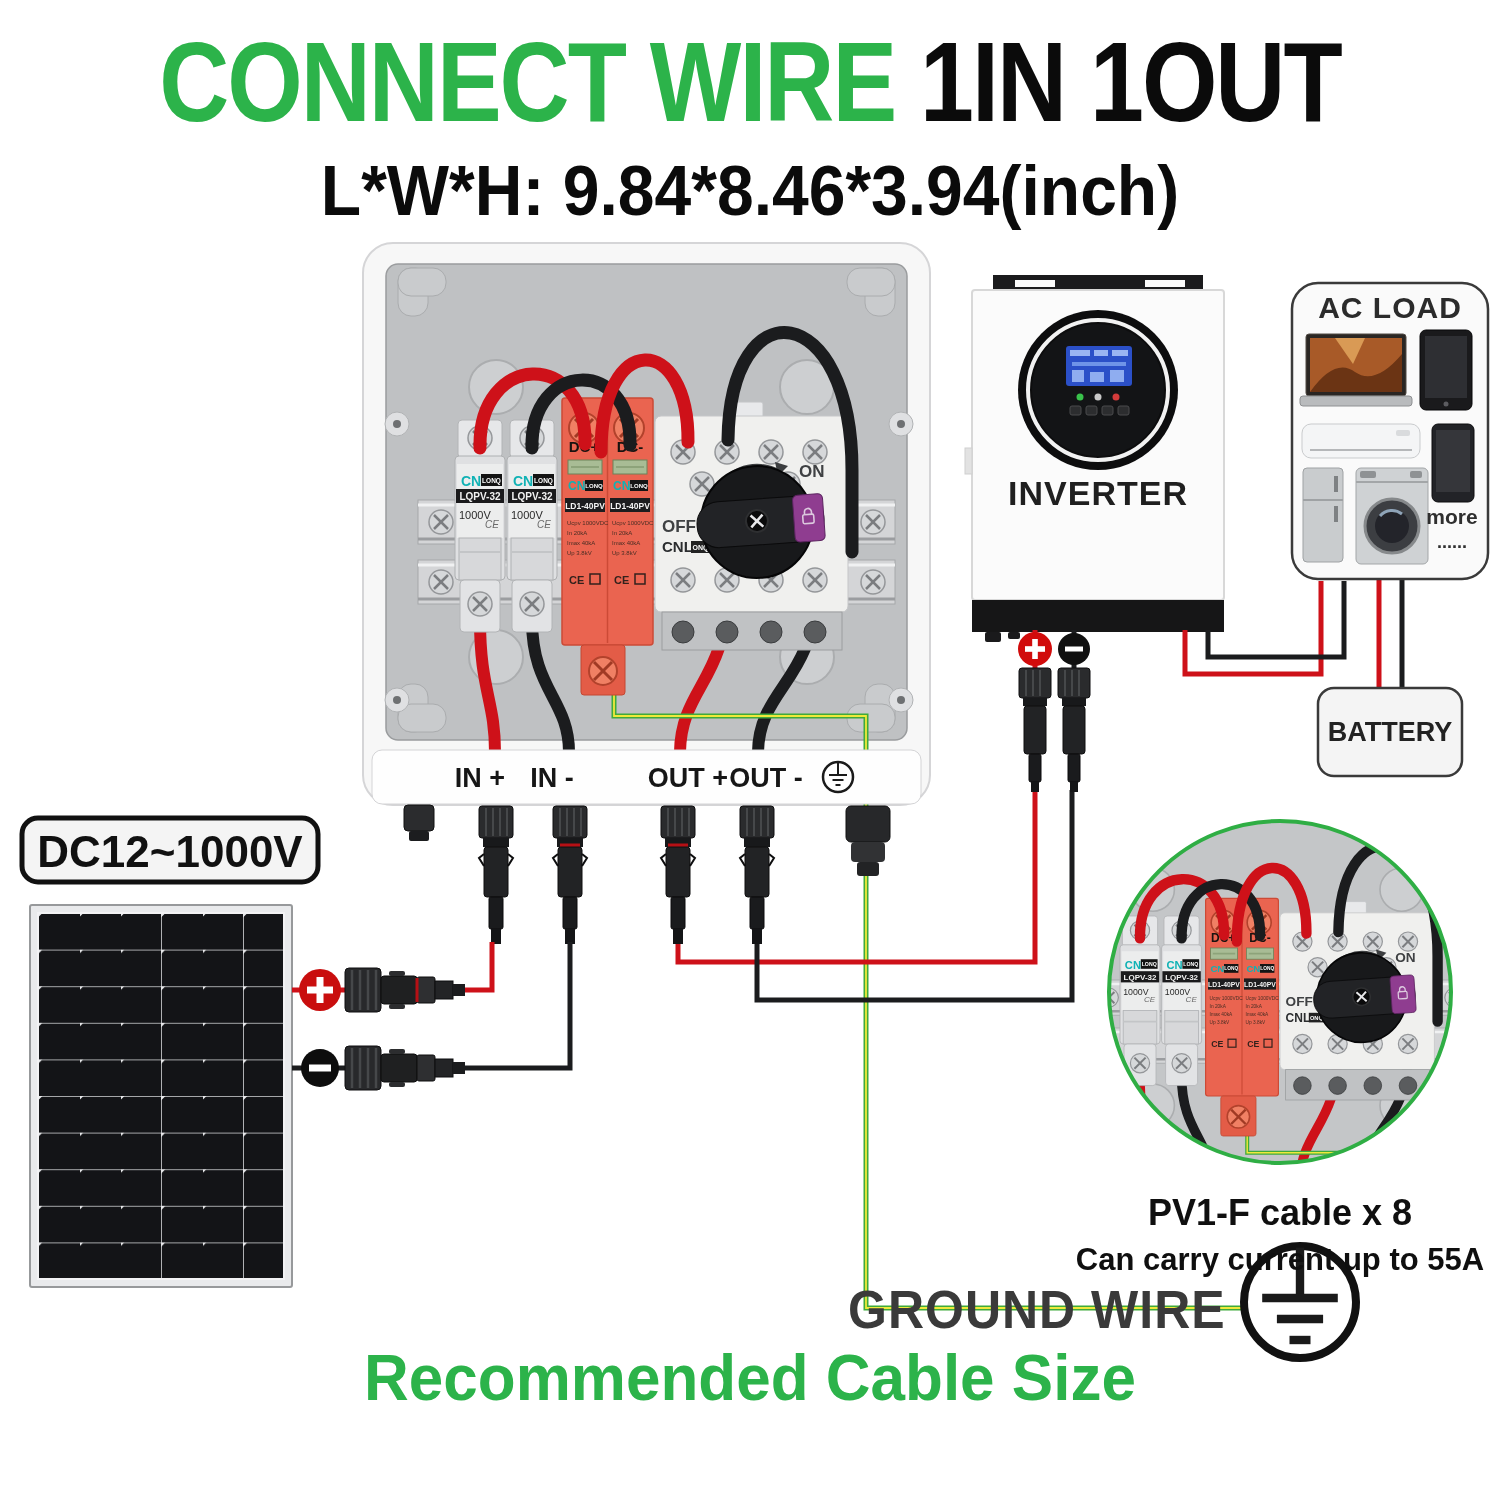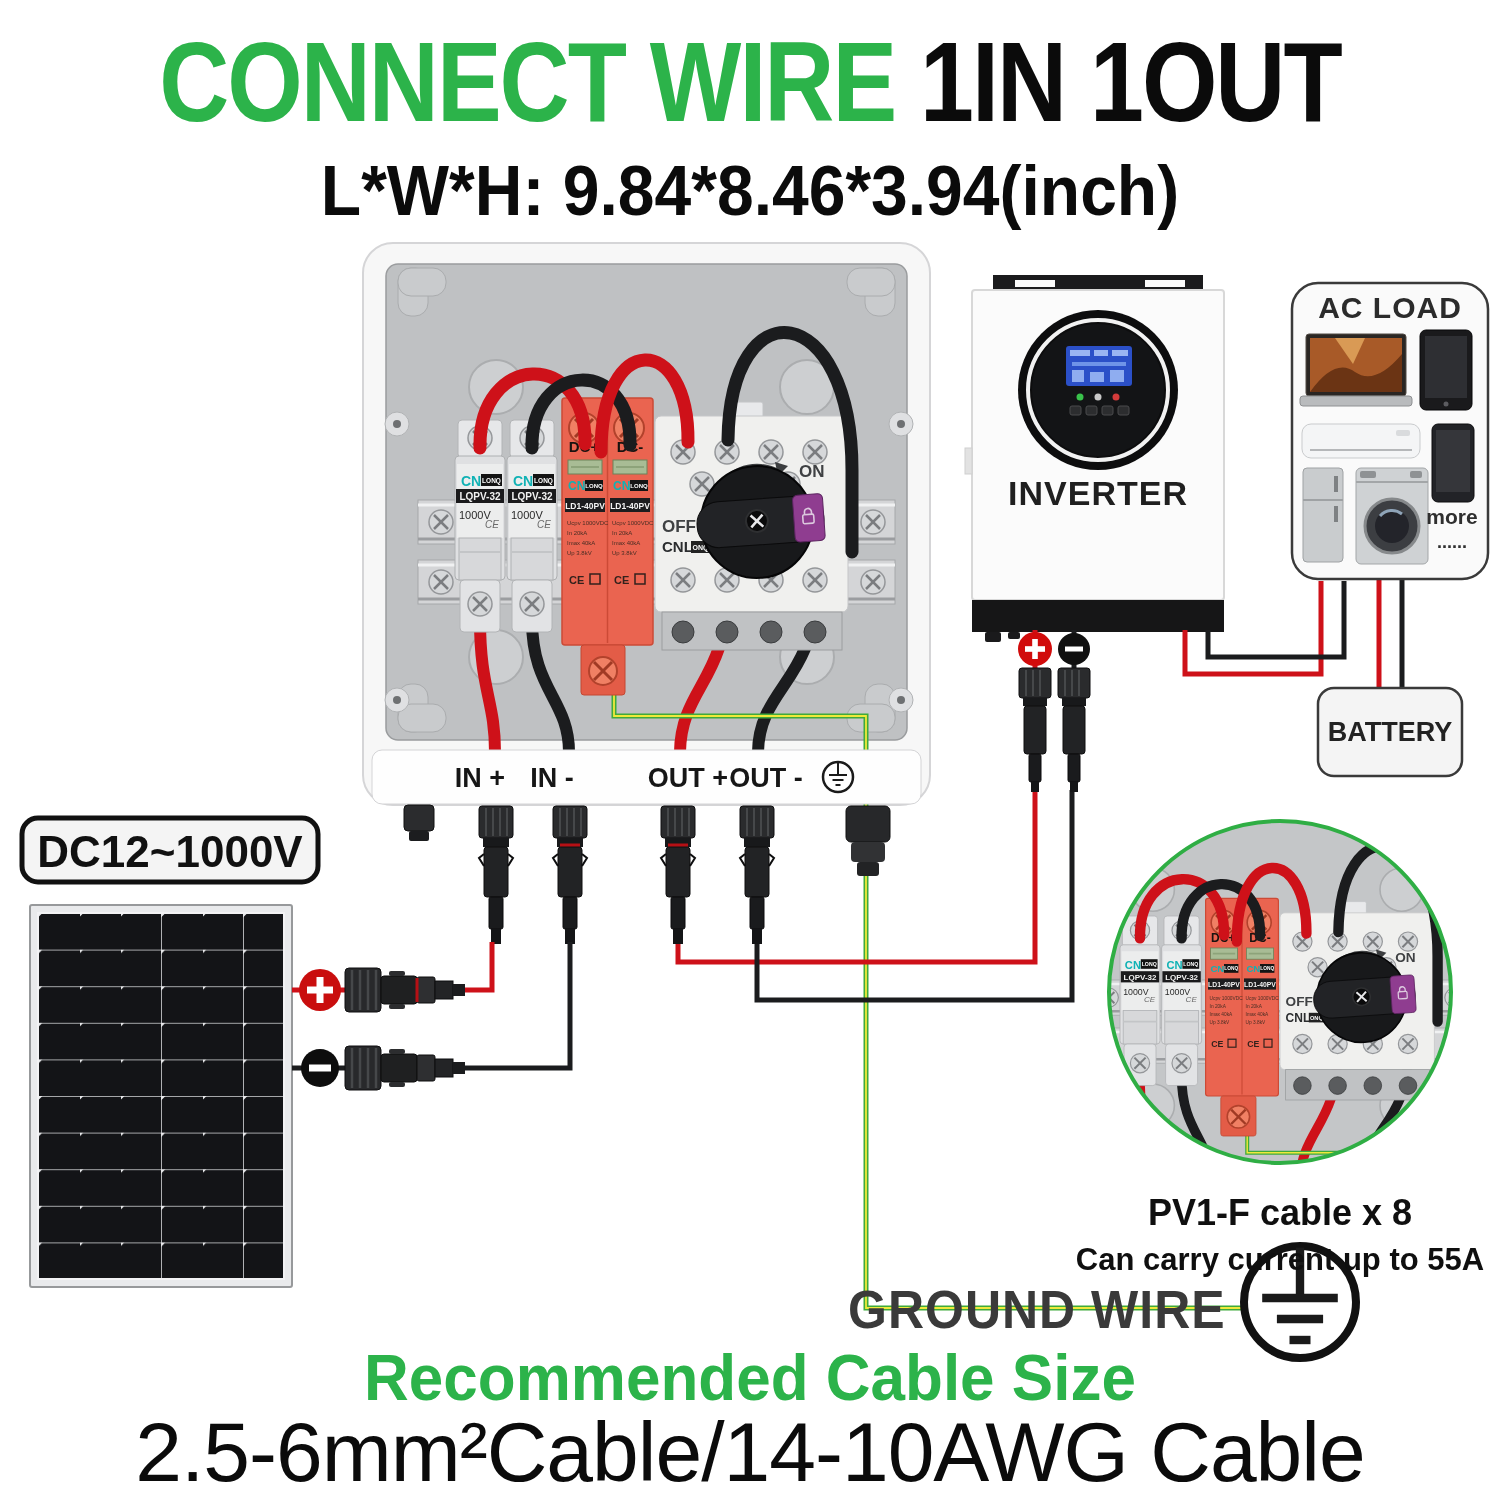--- a/index.html
+++ b/index.html
@@ -428,14 +428,13 @@
   <div class="abs subtitle">L*W*H: 9.84*8.46*3.94(inch)</div>
 
   <div class="abs pv-note">
     <div class="l1">PV1-F cable x 8</div>
     <div class="l2">Can carry current up to 55A</div>
   </div>
 
   <div class="abs ground-label">GROUND WIRE</div>
 
   <div class="abs footer-heading">Recommended Cable Size</div>
-  <div class="abs footer-spec">2.5-6mm²Cable/14-10AWG Cable</div>
 </div>
 
 </body></html>

